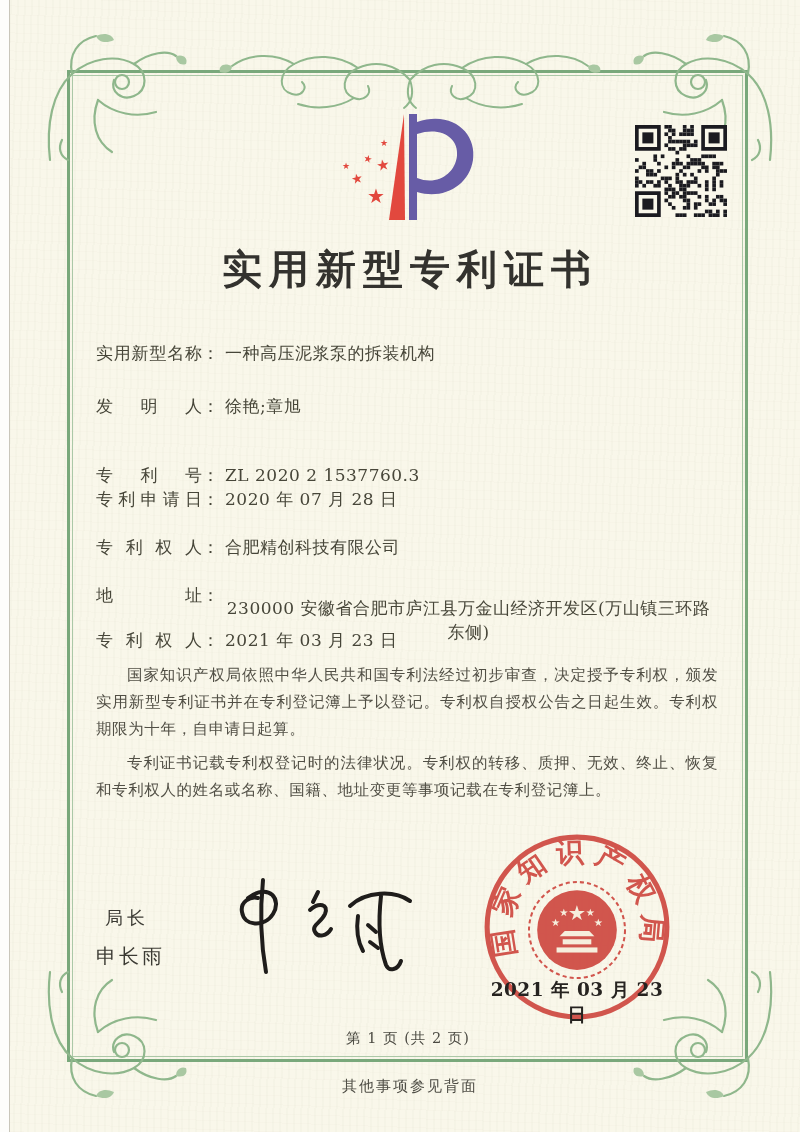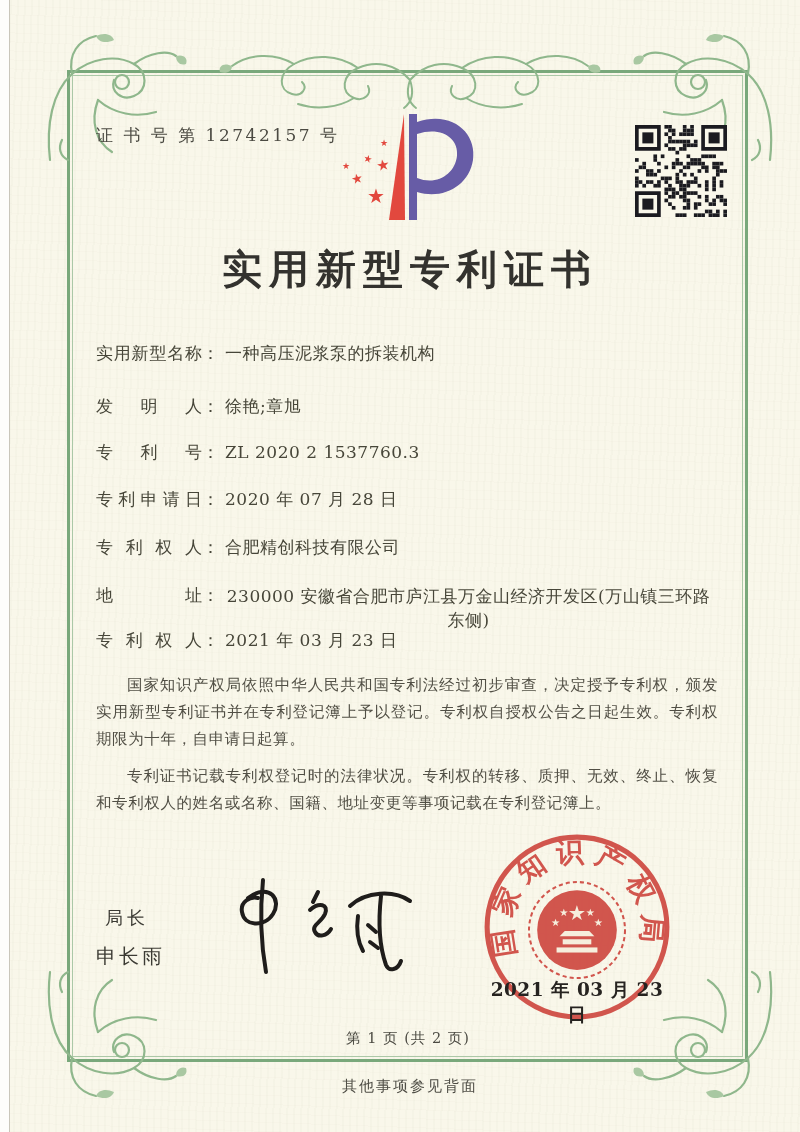--- a/index.html
+++ b/index.html
@@ -16,29 +16,29 @@
   .frame{position:absolute;left:57px;top:70px;width:681px;height:992px;border:3px solid #79a87b;box-sizing:border-box;}
   .frame-inner{position:absolute;inset:2px;border:1px solid #abc8a7;}
   .deco{position:absolute;left:0;top:0;pointer-events:none;}
   .cert-no{position:absolute;left:86px;top:124px;font-size:17px;letter-spacing:2.5px;color:#4b4a42;}
   .logo{position:absolute;left:321px;top:108px;}
   .qr{position:absolute;left:625px;top:125px;}
   .title{position:absolute;left:0;width:800px;top:242px;margin:0;text-align:center;
          font-size:40px;font-weight:700;letter-spacing:7px;color:#33322e;}
   .fields{position:absolute;left:86px;top:0;width:640px;font-size:17px;color:#474639;}
   .frow{position:absolute;left:0;white-space:nowrap;}
-  .r1{top:342px}.r2{top:395px}.r3{top:441px}.r4{top:488px}.r5{top:536px}.r6{top:584px}
+  .r1{top:342px}.r2{top:395px}.r3{top:464px}.r4{top:488px}.r5{top:536px}.r6{top:584px}
   .grant{top:629px;display:flex;}
   .flabel{display:inline-block;width:106px;text-align:justify;text-align-last:justify;vertical-align:top;}
   .colon{display:inline-block;margin-right:6px;}
   .fvalue{letter-spacing:.5px;text-align:center;}
-  .wrapval{display:inline-block;width:487px;white-space:normal;vertical-align:top;line-height:24px;}
+  .wrapval{display:inline-block;width:487px;white-space:normal;vertical-align:top;line-height:24px;margin-top:12px;}
   .grp2{margin-left:38px;}
   .paras{position:absolute;left:86px;top:662px;width:622px;font-size:15.5px;color:#514f45;}
-  .paras p{margin:10px 0 7px 0;text-indent:2em;line-height:27px;text-align:justify;letter-spacing:.6px;}
+  .paras p{margin:0 0 7px 0;text-indent:2em;line-height:27px;text-align:justify;letter-spacing:.6px;}
   .role{position:absolute;left:86px;top:906px;font-size:18px;letter-spacing:4px;color:#3c3b34;margin-left:9px;}
   .dname{position:absolute;left:86px;top:943px;font-size:20px;letter-spacing:3px;color:#3c3b34;}
   .sig{position:absolute;left:208px;top:868px;}
   .seal{position:absolute;left:472px;top:832px;opacity:.93;}
   .seal-date{position:absolute;left:472px;top:977px;width:190px;text-align:center;
              font-size:18.5px;font-weight:600;letter-spacing:.5px;color:#262320;}
   .page-info{position:absolute;left:57px;top:1029px;width:682px;text-align:center;font-size:14.5px;color:#4b4a42;letter-spacing:1px;}
   .back-note{position:absolute;left:0;top:1077px;width:800px;text-align:center;font-size:15px;color:#4e4d45;letter-spacing:2px;}
 </style>
 </head>
@@ -75,21 +75,20 @@
     <use href="#cornerF" transform="translate(28,30)"></use>
     <use href="#cornerF" transform="translate(772,30) scale(-1,1)"></use>
     <use href="#cornerF" transform="translate(28,1102) scale(1,-1)"></use>
     <use href="#cornerF" transform="translate(772,1102) scale(-1,-1)"></use>
     <g transform="translate(400,62)">
       <use href="#tchalf"></use>
       <use href="#tchalf" transform="scale(-1,1)"></use>
     </g>
   </svg>
 
-  <div class="cert-no">证 书 号 第 12742157 号</div>
 
   <svg class="logo" width="150" height="125" viewBox="0 0 150 125">
     <path d="M73,6 L58,112 L74,112 Z" fill="#e2483e"></path>
     <rect x="78" y="6" width="8" height="106" fill="#675ca6"></rect>
     <path d="M86,14 C122,2 146,26 142,52 C138,78 112,92 86,84 L86,70 C106,78 124,66 126,48 C128,30 110,18 86,26 Z" fill="#675ca6"></path>
     <g fill="#e2483e" text-anchor="middle" font-family="DejaVu Sans, sans-serif">
       <text x="45" y="95" font-size="20">★</text>
       <text x="27" y="75" font-size="13" transform="rotate(-12 27 75)">★</text>
       <text x="15" y="61" font-size="9">★</text>
       <text x="36" y="54" font-size="10" transform="rotate(14 36 54)">★</text>

